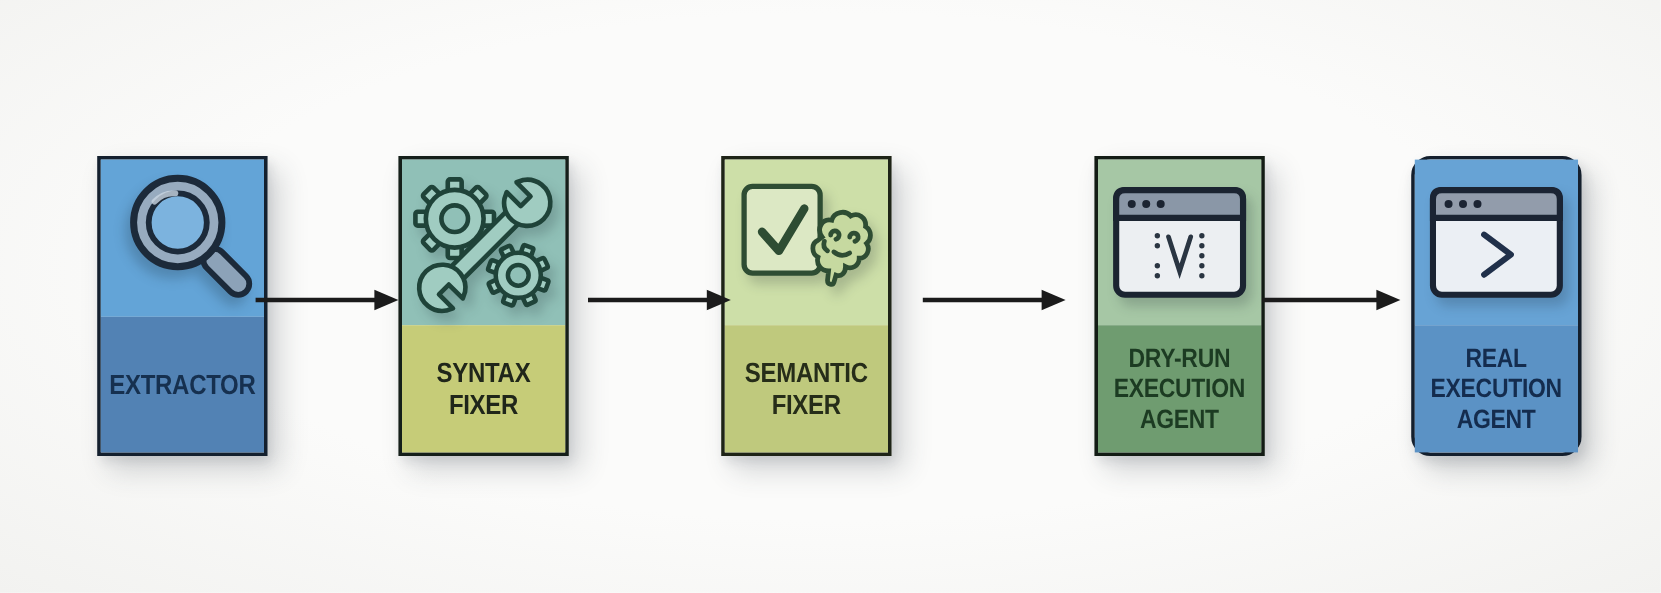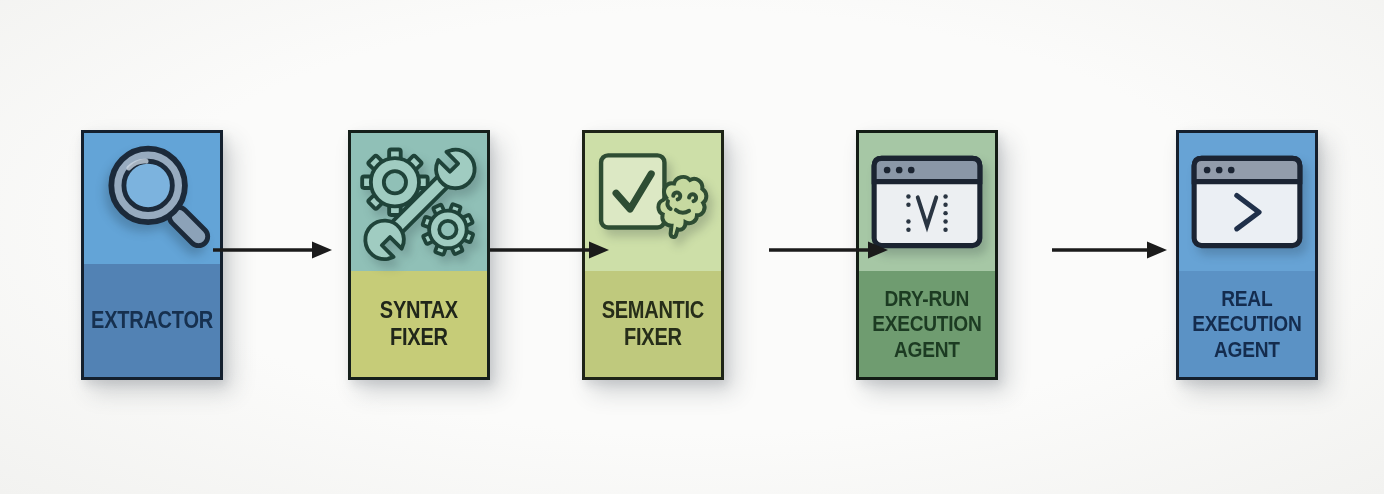--- a/index.html
+++ b/index.html
@@ -67,21 +67,21 @@
       <path d="M 36 32 Q 44 24 54 25" fill="none" stroke="#C9D6E2" stroke-width="5" stroke-linecap="round" opacity="0.8"></path>
     </svg>
   </div>
   <div class="stage-bottom">
     <div class="stage-label">
       <div>EXTRACTOR</div>
     </div>
   </div>
 </div>
 
-<div class="stage" style="left: 348px; --top-color: #90C0B7; --bottom-color: #C6CC78; --border-color: #151F1A; --text-color: #20261A;" data-stage="1">
+<div class="stage" style="left: 332px; --top-color: #90C0B7; --bottom-color: #C6CC78; --border-color: #151F1A; --text-color: #20261A;" data-stage="1">
   <div class="stage-top">
     <svg class="stage-icon" width="126" height="130" viewBox="0 0 130 135">
 
       <g transform="translate(40,47)" stroke="#1F4339" stroke-width="4" fill="#A0CCC1">
         <g transform="rotate(0)">
             <rect x="-6" y="-34" width="12" height="12" rx="2"></rect>
           </g>
         <g transform="rotate(45)">
             <rect x="-6" y="-34" width="12" height="12" rx="2"></rect>
           </g>
@@ -144,21 +144,21 @@
     </svg>
   </div>
   <div class="stage-bottom">
     <div class="stage-label">
       <div>SYNTAX</div>
       <div>FIXER</div>
     </div>
   </div>
 </div>
 
-<div class="stage" style="left: 582px; --top-color: #CDDFA8; --bottom-color: #BFC97D; --border-color: #1E2417; --text-color: #262D19;" data-stage="2">
+<div class="stage" style="left: 601px; --top-color: #CDDFA8; --bottom-color: #BFC97D; --border-color: #1E2417; --text-color: #262D19;" data-stage="2">
   <div class="stage-top">
     <svg class="stage-icon" width="132" height="116" viewBox="0 0 150 130">
 
       <rect x="16" y="12" width="72" height="82" rx="8" fill="#DCE8C4" stroke="#2E4D33" stroke-width="5"></rect>
       <path d="M 33 55 L 49 73 L 73 33" fill="none" stroke="#2E4D33" stroke-width="8" stroke-linecap="round" stroke-linejoin="round"></path>
 
       <g stroke="#2E4D33" stroke-width="4.5" fill="#C6D9A0" stroke-linecap="round">
         <path d="M 90 60
                  C 84 52, 90 42, 99 44
                  C 101 36, 112 34, 117 40
@@ -180,21 +180,21 @@
     </svg>
   </div>
   <div class="stage-bottom">
     <div class="stage-label">
       <div>SEMANTIC</div>
       <div>FIXER</div>
     </div>
   </div>
 </div>
 
-<div class="stage" style="left: 856px; justify-content: space-between; --top-color: #A6C7A5; --bottom-color: #6F9C70; --border-color: #131C15; --text-color: #1C3B22;" data-stage="3">
+<div class="stage" style="left: 912px; justify-content: space-between; --top-color: #A6C7A5; --bottom-color: #6F9C70; --border-color: #131C15; --text-color: #1C3B22;" data-stage="3">
   <div class="stage-top">
     <svg class="stage-icon" width="122" height="102" viewBox="0 0 130 110">
       <rect x="8" y="8" width="114" height="94" rx="8" fill="#ECEFF2" stroke="#1B2431" stroke-width="5.5"></rect>
       <path d="M 8 33 L 8 16 Q 8 8 16 8 L 114 8 Q 122 8 122 16 L 122 33 Z" fill="#8A97A7" stroke="#1B2431" stroke-width="5.5"></path>
       <circle cx="22" cy="20.5" r="3.6" fill="#1B2431"></circle>
       <circle cx="35" cy="20.5" r="3.6" fill="#1B2431"></circle>
       <circle cx="48" cy="20.5" r="3.6" fill="#1B2431"></circle>
       <g fill="#2A3542">
         <circle cx="45" cy="49" r="2.4"></circle>
           <circle cx="45" cy="58" r="2.4"></circle>
@@ -211,21 +211,21 @@
   </div>
   <div class="stage-bottom">
     <div class="stage-label three-line">
       <div>DRY-RUN</div>
       <div>EXECUTION</div>
       <div>AGENT</div>
     </div>
   </div>
 </div>
 
-<div class="stage" style="left: 1176px; --top-color: #67A3D5; --bottom-color: #5B92C5; --border-color: #141F2D; --text-color: #142C4E;" data-stage="4">
+<div class="stage" style="left: 1176px; border-radius: 16px; --top-color: #67A3D5; --bottom-color: #5B92C5; --border-color: #141F2D; --text-color: #142C4E;" data-stage="4">
   <div class="stage-top">
     <svg class="stage-icon" width="122" height="102" viewBox="0 0 130 110">
       <rect x="8" y="8" width="114" height="94" rx="8" fill="#EBEFF4" stroke="#1B2433" stroke-width="5.5"></rect>
       <path d="M 8 33 L 8 16 Q 8 8 16 8 L 114 8 Q 122 8 122 16 L 122 33 Z" fill="#929CAB" stroke="#1B2433" stroke-width="5.5"></path>
       <circle cx="22" cy="20.5" r="3.6" fill="#1B2433"></circle>
       <circle cx="35" cy="20.5" r="3.6" fill="#1B2433"></circle>
       <circle cx="48" cy="20.5" r="3.6" fill="#1B2433"></circle>
       <path d="M 54 48 L 78 66 L 54 84" fill="none" stroke="#20304A" stroke-width="5.5" stroke-linecap="round" stroke-linejoin="round"></path>
     </svg>
   </div>

